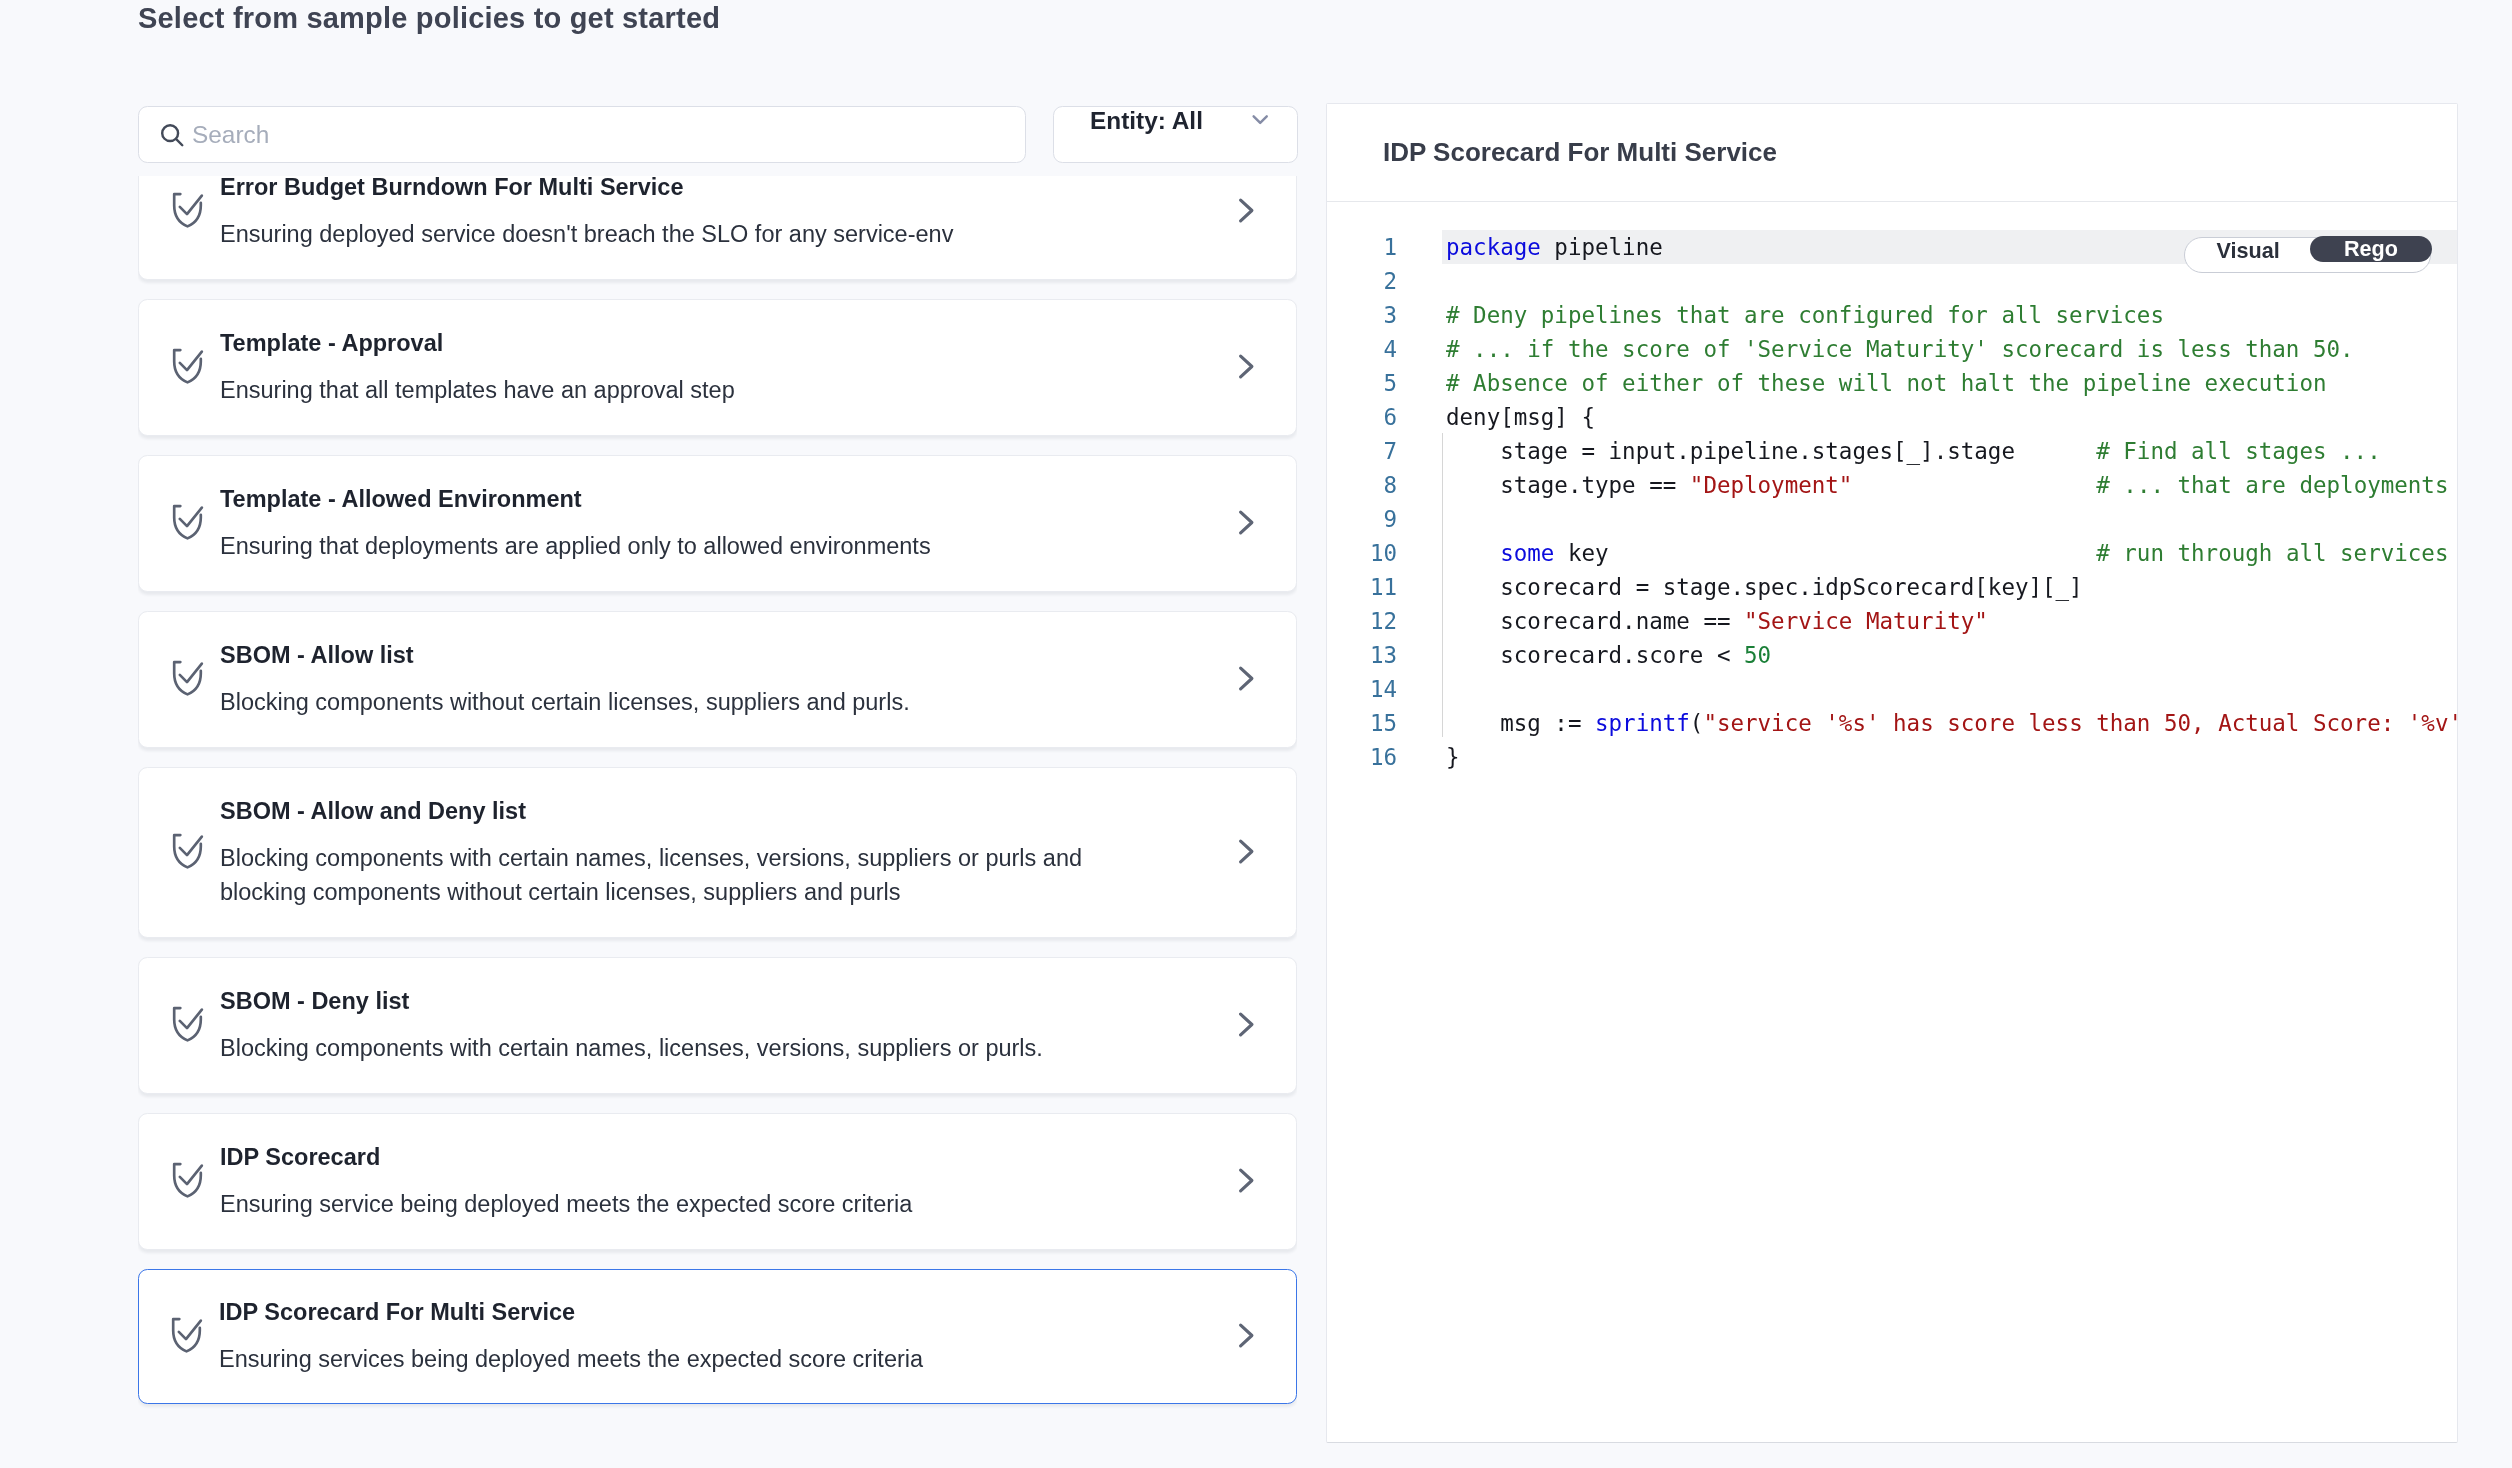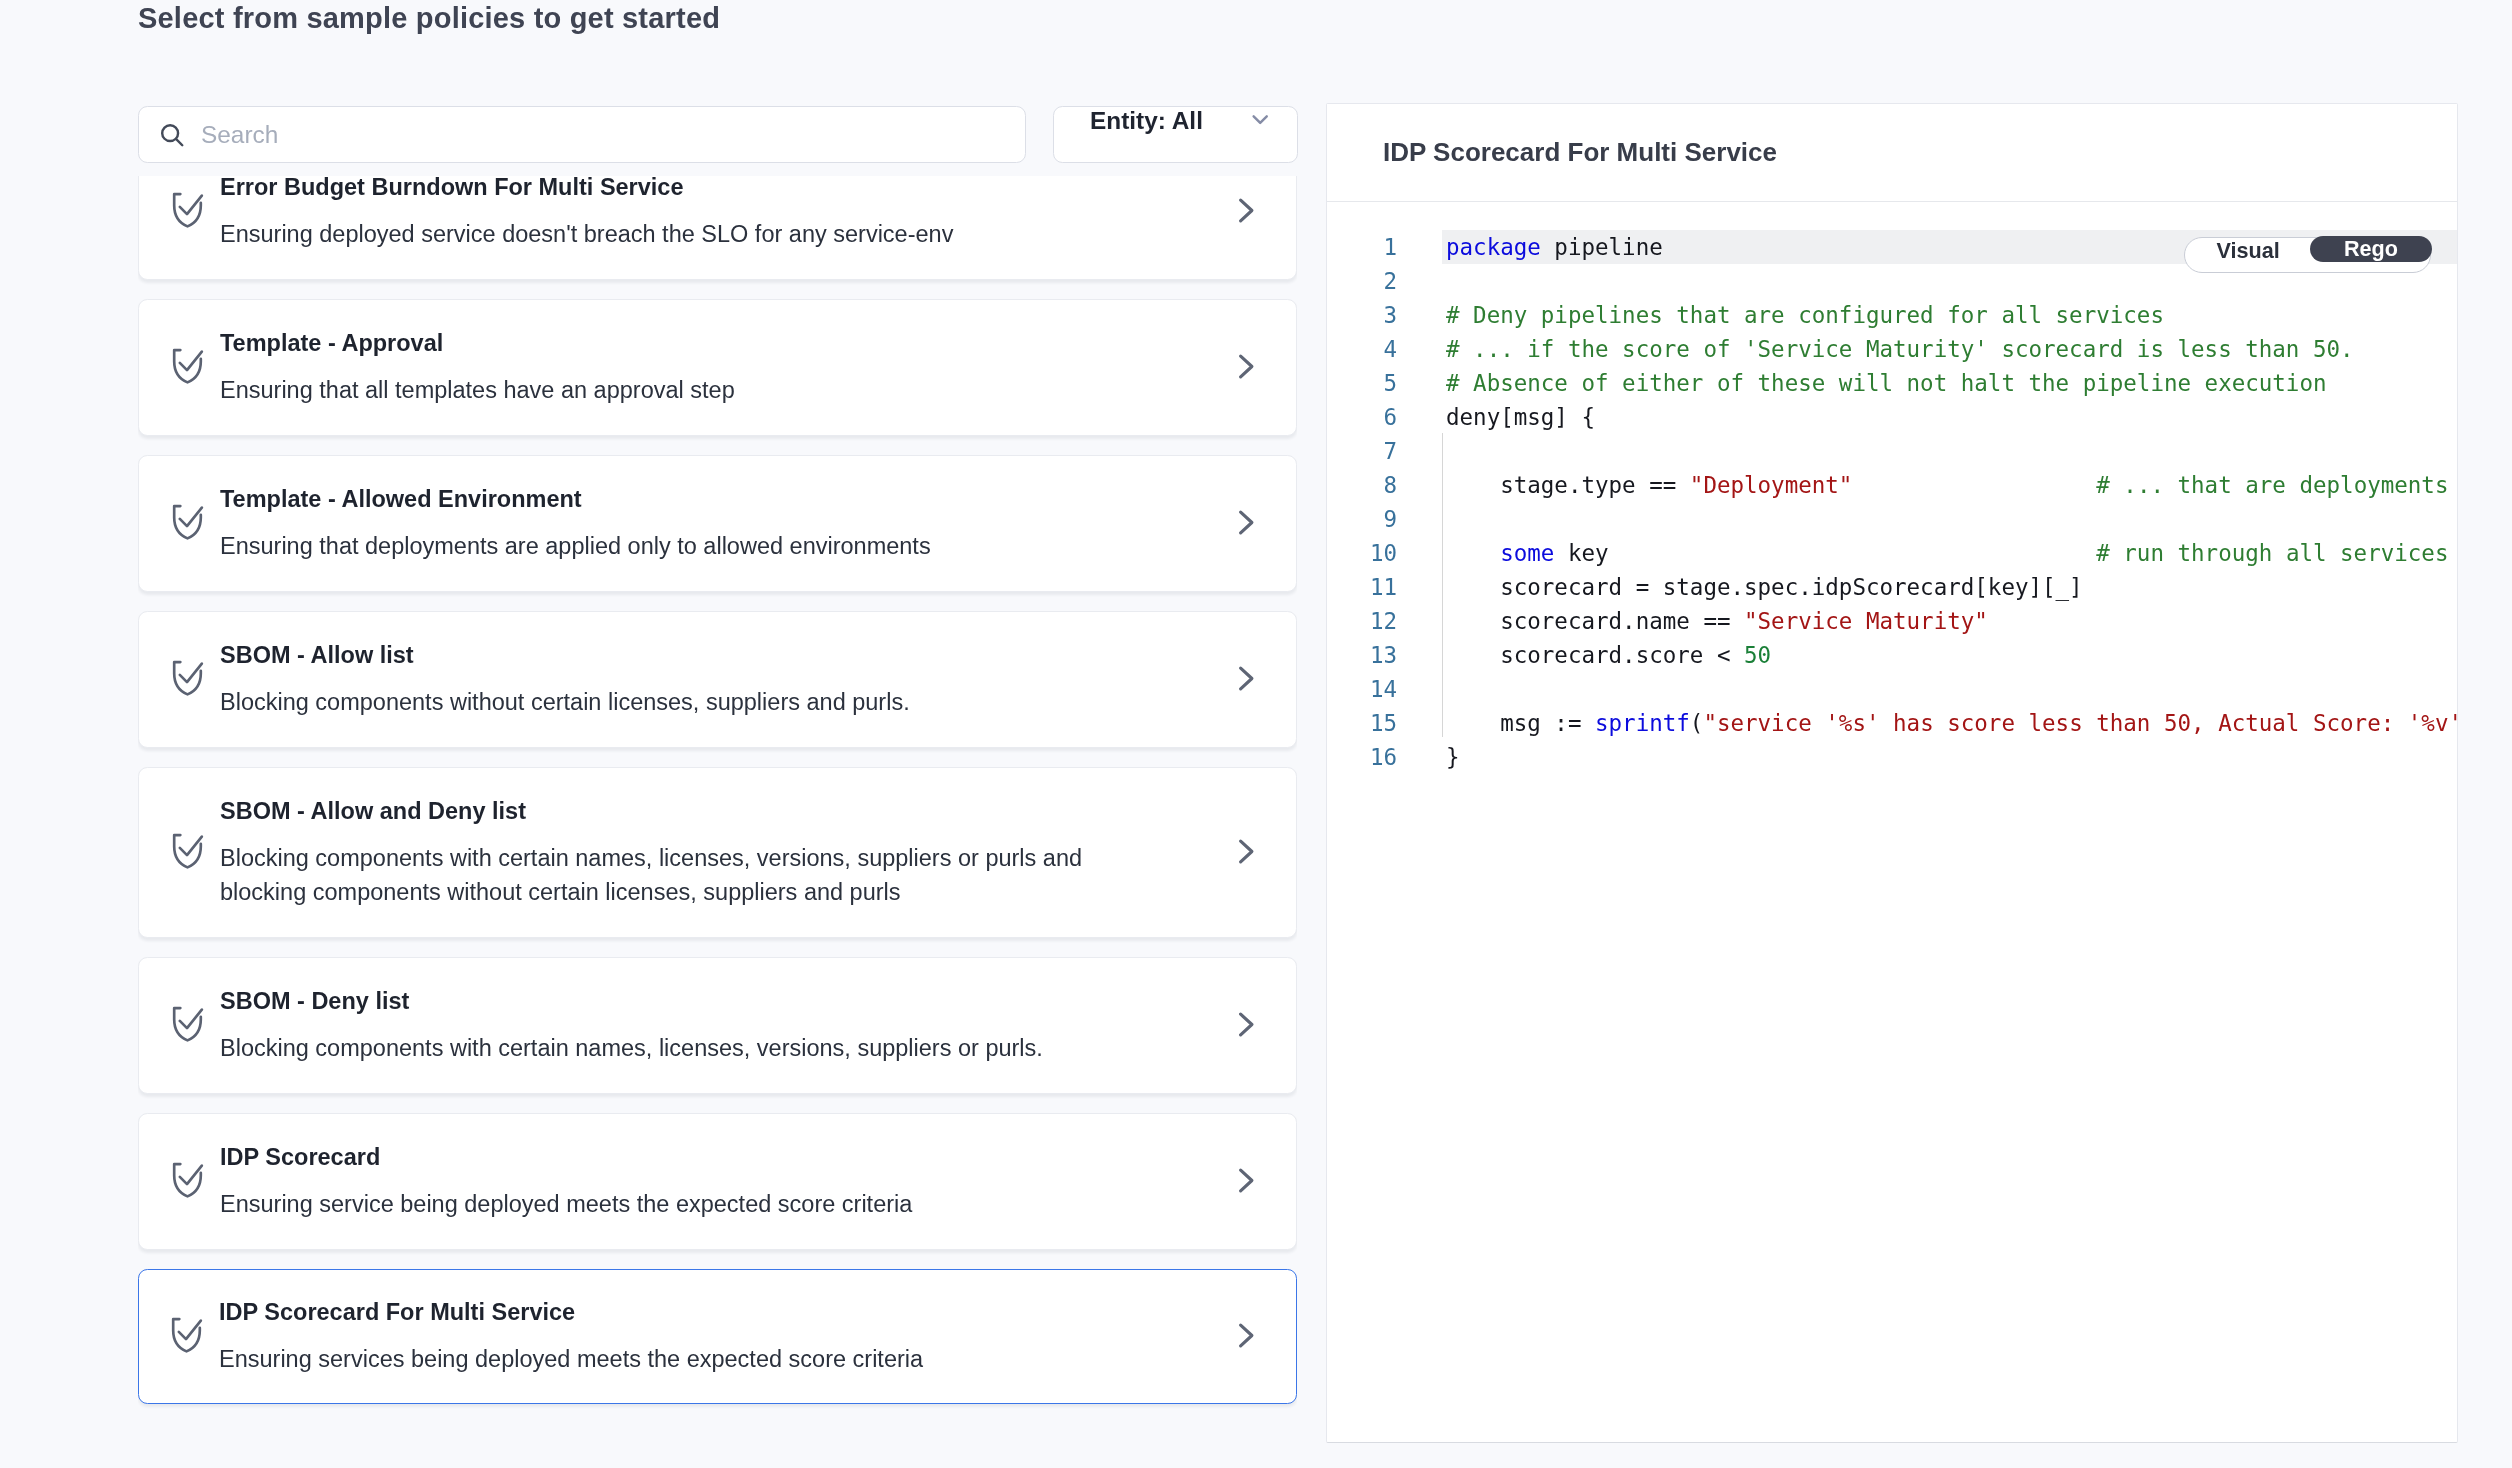--- a/index.html
+++ b/index.html
@@ -4,21 +4,21 @@
 <style>
   * { margin:0; padding:0; box-sizing:border-box; }
   html,body { width:2512px; height:1468px; overflow:hidden; }
   body { background:var(--page-bg,#f8f9fc); font-family:"Liberation Sans", sans-serif; position:relative; }
 
   .page-title { position:absolute; left:138px; top:0px; font-size:29px; font-weight:700; color:#3f4453; line-height:36px; letter-spacing:0.2px; }
 
   
   .search-box { position:absolute; left:138px; top:106px; width:888px; height:57px; background:#fff; border:1.9px solid #dcdfe7; border-radius:9.4px; display:flex; align-items:center; padding:0 19px; }
   .search-box svg { flex:0 0 auto; }
-  .search-input { border:none; outline:none; flex:1; margin-left:15px; font-size:24.4px; color:#2b303b; background:transparent; font-family:"Liberation Sans",sans-serif; }
+  .search-input { border:none; outline:none; flex:1; margin-left:6px; font-size:24.4px; color:#2b303b; background:transparent; font-family:"Liberation Sans",sans-serif; }
   .search-input::placeholder { color:#a6adbb; }
   .entity-select { position:absolute; left:1053px; top:106px; width:245px; height:57px; background:#fff; border:1.9px solid #dcdfe7; border-radius:9.4px; display:flex; align-items:flex-start; justify-content:space-between; padding:0 24.4px 0 36px; cursor:pointer; }
   .entity-label { font-size:24.4px; font-weight:600; color:#1f2430; }
 
   
   .list-viewport { position:absolute; left:138px; top:176px; width:1159px; height:1269px; overflow:hidden; }
   .list-inner { margin-top:-33px; }
   .policy-card { position:relative; background:#fff; border:0.9px solid #e9ebf0; border-radius:9.4px; margin-bottom:19px; padding:28px 103px 28px 29px; box-shadow:0 2.8px 2.8px rgba(30,41,59,0.07); display:flex; align-items:center; cursor:pointer; }
   .policy-card.selected { border:1.9px solid var(--accent,#3b76e8); padding:27px 102px 27px 28px; }
   .policy-icon { flex:0 0 auto; width:39px; margin-right:13px; }
@@ -187,21 +187,21 @@
       <div class="mode-opt">Visual</div>
       <div class="mode-opt active">Rego</div>
     </div>
     <div id="code-lines">
         <div class="line hl"><span class="gutter">1</span><span class="code-text"><span class="tok-kw">package</span><span class="tok-pl"> pipeline</span></span></div>
         <div class="line"><span class="gutter">2</span><span class="code-text"></span></div>
         <div class="line"><span class="gutter">3</span><span class="code-text"><span class="tok-cm"># Deny pipelines that are configured for all services</span></span></div>
         <div class="line"><span class="gutter">4</span><span class="code-text"><span class="tok-cm"># ... if the score of 'Service Maturity' scorecard is less than 50.</span></span></div>
         <div class="line"><span class="gutter">5</span><span class="code-text"><span class="tok-cm"># Absence of either of these will not halt the pipeline execution</span></span></div>
         <div class="line"><span class="gutter">6</span><span class="code-text"><span class="tok-pl">deny[msg] {</span></span></div>
-        <div class="line"><span class="gutter">7</span></div>
+        <div class="line"><span class="gutter">7</span><span class="code-text"><span class="tok-pl">    stage = input.pipeline.stages[_].stage      </span><span class="tok-cm"># Find all stages ...</span></span></div>
         <div class="line"><span class="gutter">8</span><span class="code-text"><span class="tok-pl">    stage.type == </span><span class="tok-str">"Deployment"</span><span class="tok-pl">                  </span><span class="tok-cm"># ... that are deployments</span></span></div>
         <div class="line"><span class="gutter">9</span><span class="code-text"></span></div>
         <div class="line"><span class="gutter">10</span><span class="code-text"><span class="tok-pl">    </span><span class="tok-kw">some</span><span class="tok-pl"> key                                    </span><span class="tok-cm"># run through all services</span></span></div>
         <div class="line"><span class="gutter">11</span><span class="code-text"><span class="tok-pl">    scorecard = stage.spec.idpScorecard[key][_]</span></span></div>
         <div class="line"><span class="gutter">12</span><span class="code-text"><span class="tok-pl">    scorecard.name == </span><span class="tok-str">"Service Maturity"</span></span></div>
         <div class="line"><span class="gutter">13</span><span class="code-text"><span class="tok-pl">    scorecard.score &lt; </span><span class="tok-num">50</span></span></div>
         <div class="line"><span class="gutter">14</span><span class="code-text"></span></div>
         <div class="line"><span class="gutter">15</span><span class="code-text"><span class="tok-pl">    msg := </span><span class="tok-kw">sprintf</span><span class="tok-pl">(</span><span class="tok-str">"service '%s' has score less than 50, Actual Score: '%v'"</span></span></div>
         <div class="line"><span class="gutter">16</span><span class="code-text"><span class="tok-pl">}</span></span></div>
       </div>

